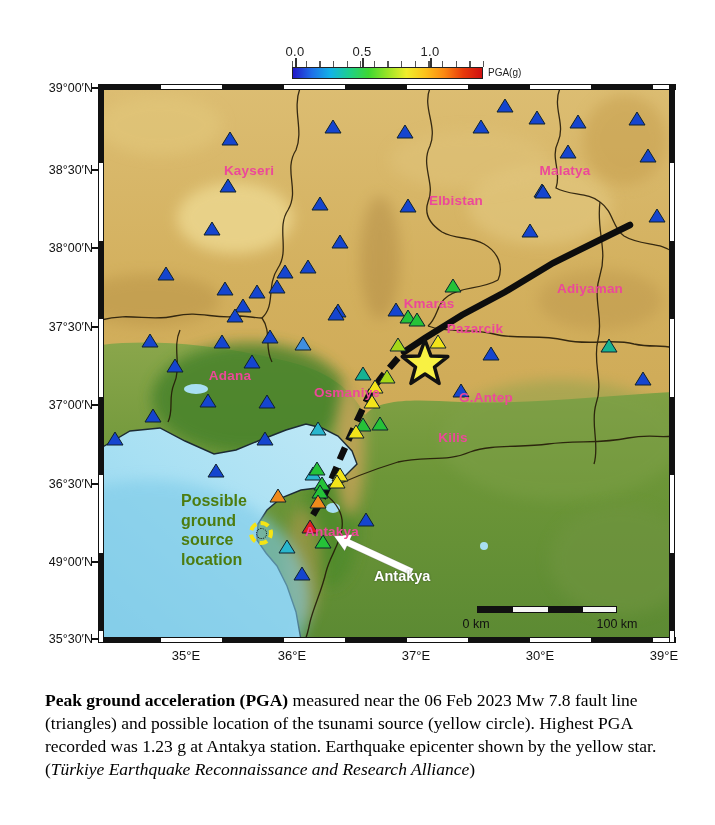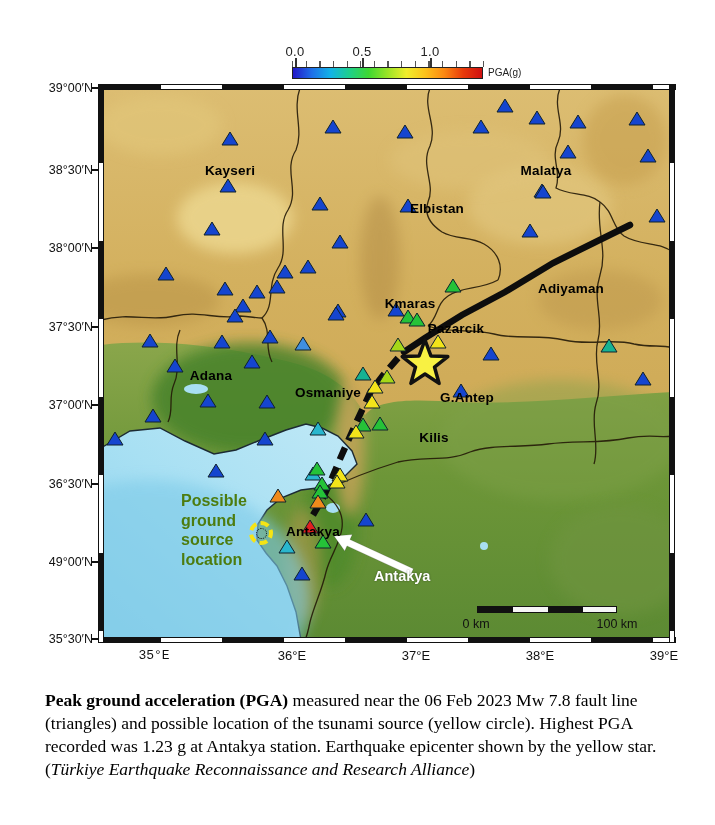--- a/index.html
+++ b/index.html
@@ -32,22 +32,22 @@
   #frame-left{left:98px;} #frame-right{left:669px;}
   
   .lat-label{position:absolute;right:622px;transform:translateY(-50%);
     font-size:12.5px;color:#111;white-space:nowrap;margin-left:45px;}
   .lat-tick{position:absolute;width:7px;height:1.6px;background:#111;left:91px;}
   .lon-label{position:absolute;top:648px;transform:translateX(-50%);
     font-size:13px;color:#111;}
   
   .city-label{
     position:absolute;transform:translate(-50%,-50%);
-    font-size:13.5px;font-weight:bold;color:#000000;white-space:nowrap;
-    letter-spacing:.2px;z-index:6;
+    font-size:13.5px;font-weight:bold;color:#ec4899;white-space:nowrap;
+    letter-spacing:.2px;z-index:6;margin-left:19px;
   }
   #tsunami-note{
     position:absolute;left:181px;top:491px;z-index:7;
     font-size:16px;font-weight:bold;color:#4d7c0f;line-height:19.5px;
   }
   #antakya-note{
     position:absolute;left:374px;top:568px;z-index:8;
     font-size:14.5px;font-weight:bold;color:#ffffff;
     text-shadow:0 0 2px rgba(0,0,0,.45);
   }
@@ -273,28 +273,28 @@
 <div class="lat-label" style="top: 327px;">37°30′N</div>
 <div class="lat-tick" style="top: 326px;"></div>
 <div class="lat-label" style="top: 405px;">37°00′N</div>
 <div class="lat-tick" style="top: 404px;"></div>
 <div class="lat-label" style="top: 484px;">36°30′N</div>
 <div class="lat-tick" style="top: 483px;"></div>
 <div class="lat-label" style="top: 562px;">49°00′N</div>
 <div class="lat-tick" style="top: 561px;"></div>
 <div class="lat-label" style="top: 639px;">35°30′N</div>
 <div class="lat-tick" style="top: 638px;"></div>
-<div class="lon-label" style="left: 154px; font-family: Liberation Mono, monospace;">35°E</div>
+<div class="lon-label" style="left: 186px;">35°E</div>
 <div class="lon-label" style="left: 292px;">36°E</div>
 <div class="lon-label" style="left: 416px;">37°E</div>
-<div class="lon-label" style="left: 540px;">38°E</div>
+<div class="lon-label" style="left: 540px;">30°E</div>
 <div class="lon-label" style="left: 664px;">39°E</div>
 <div class="city-label" style="left: 230px; top: 170px;">Kayseri</div>
 <div class="city-label" style="left: 546px; top: 170px;">Malatya</div>
-<div class="city-label" style="left: 437px; top: 208px;">Elbistan</div>
+<div class="city-label" style="left: 437px; top: 200px;">Elbistan</div>
 <div class="city-label" style="left: 571px; top: 288px;">Adiyaman</div>
 <div class="city-label" style="left: 410px; top: 303px; text-align: right;">Kmaras</div>
 <div class="city-label" style="left: 456px; top: 328px;">Pazarcik</div>
 <div class="city-label" style="left: 211px; top: 375px;">Adana</div>
 <div class="city-label" style="left: 328px; top: 392px;">Osmaniye</div>
 <div class="city-label" style="left: 467px; top: 397px;">G.Antep</div>
 <div class="city-label" style="left: 434px; top: 437px;">Kilis</div>
 <div class="city-label" style="left: 313px; top: 531px;">Antakya</div>
 
 </body></html>

